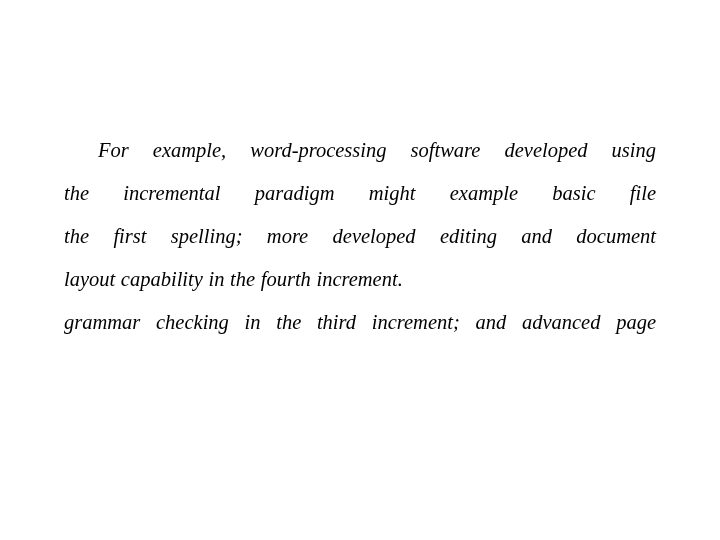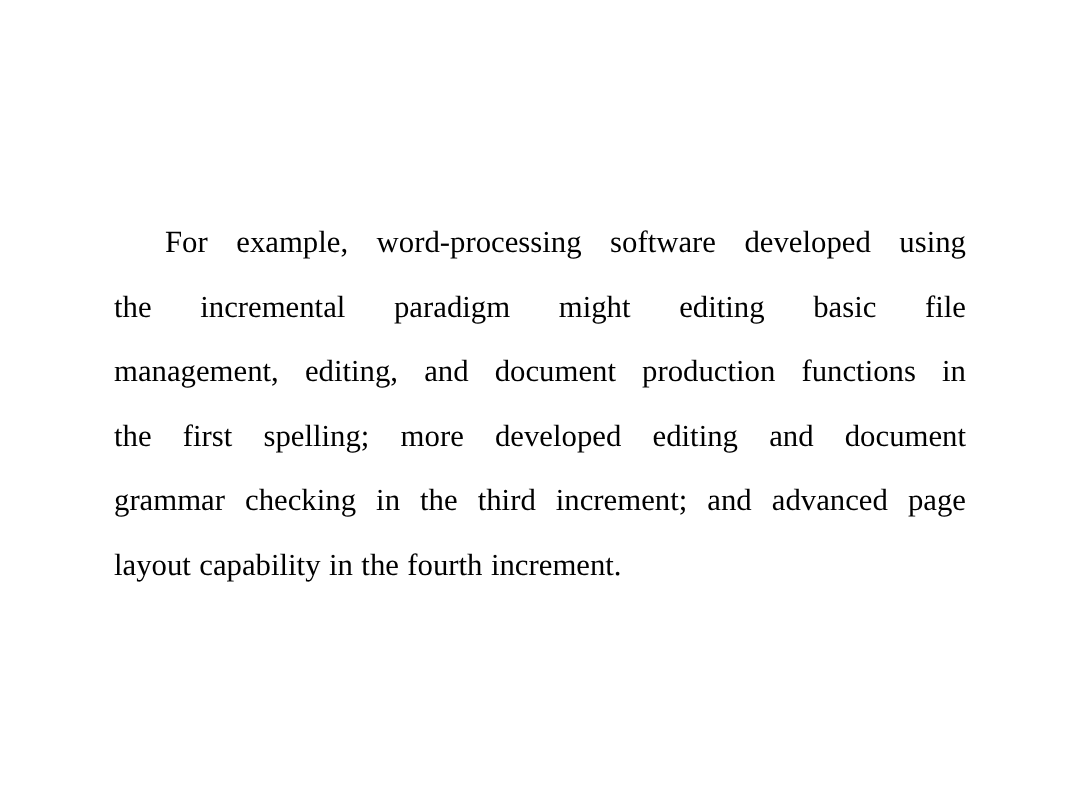--- a/index.html
+++ b/index.html
@@ -20,27 +20,28 @@
     height: 540px;
     box-sizing: border-box;
   }
   .body-block {
     position: absolute;
     left: 60px;
     top: 125px;
     width: 600px;
   }
   .para {
-    margin: 16px;
+    margin: 4px;
     font-size: 20.5px;
     line-height: 43px;
     text-align: justify;
     text-indent: 34px;
     text-justify: inter-word;
     word-spacing: 0.5px;
+    font-style: italic;
   }
   
   .line {
     display: block;
     text-align: justify;
     text-align-last: justify;
     text-indent: 0;
     height: 43px;
   }
   .line.first {
@@ -50,20 +51,19 @@
     text-align-last: left;
   }
 </style>
 </head>
 <body>
 
 <div class="slide">
   <div class="body-block">
     <p class="para">
       <span class="line first">For example, word-processing software developed using</span>
-      <span class="line">the incremental paradigm might editing basic file</span>
-      <span class="line">management, editing, and document production functions in</span>
+      <span class="line">the incremental paradigm might example basic file</span>
       <span class="line">the first spelling; more developed editing and document</span>
+      <span class="line last">layout capability in the fourth increment.</span>
       <span class="line">grammar checking in the third increment; and advanced page</span>
-      <span class="line last">layout capability in the fourth increment.</span>
     </p>
   </div>
 </div>
 
 </body></html>

